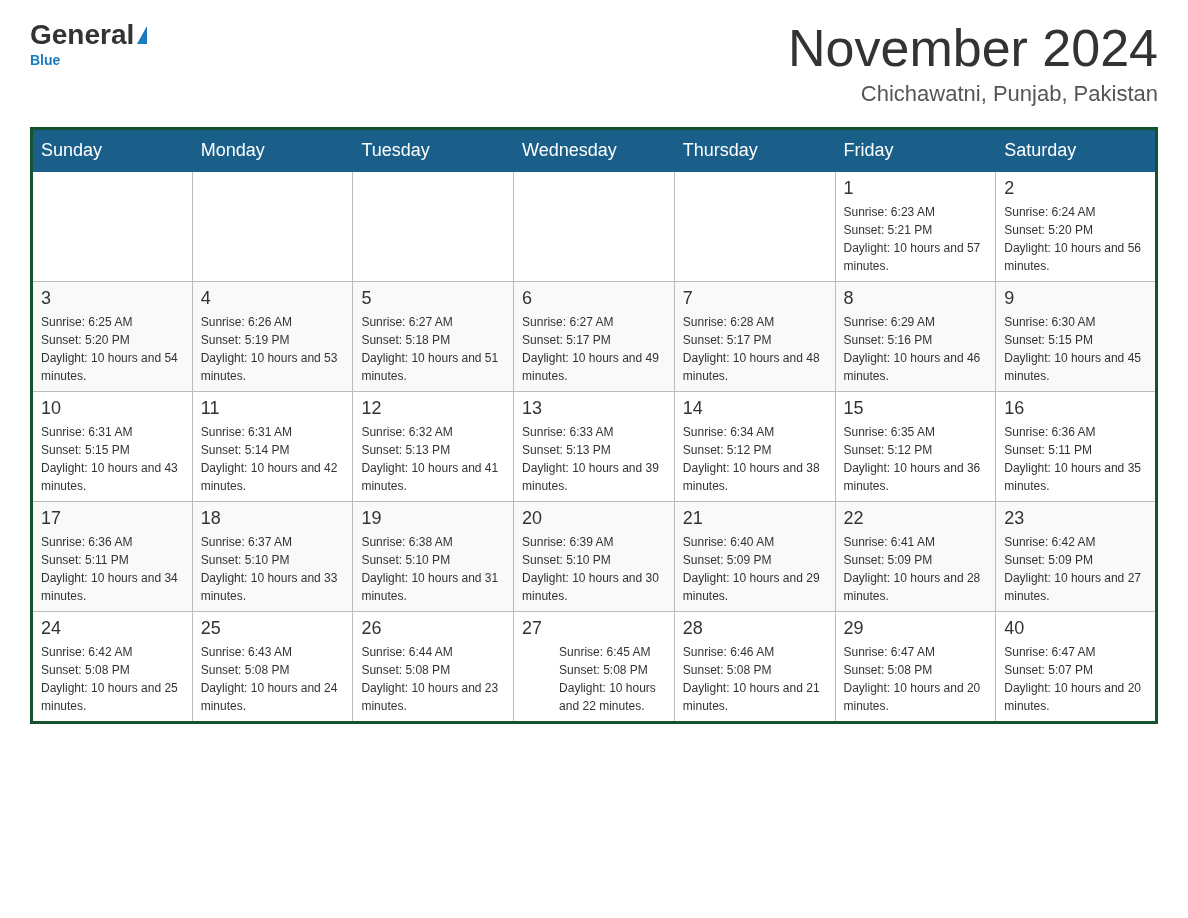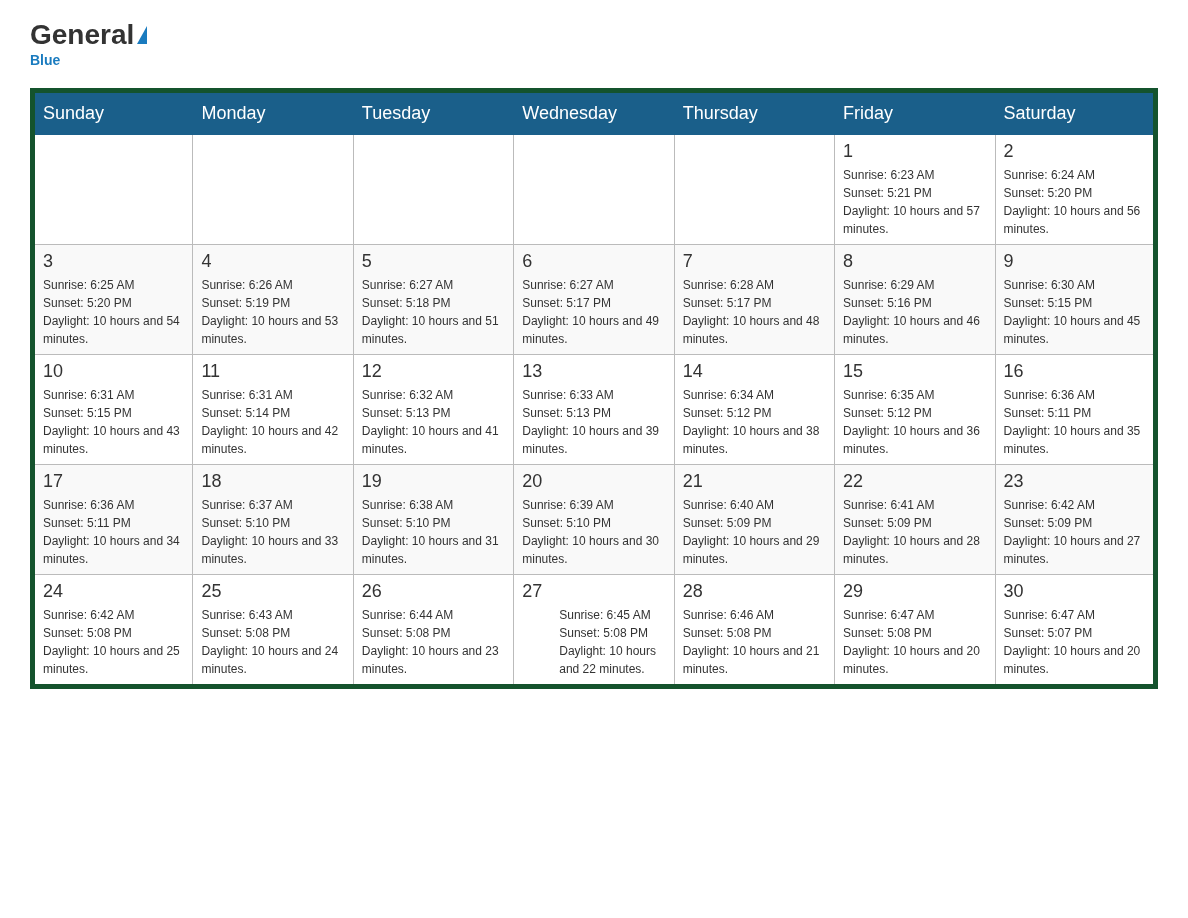--- a/index.html
+++ b/index.html
@@ -51,21 +51,21 @@
       line-height: 1.1;
     }
     .location-title {
       font-size: 22px;
       color: #555;
       margin-top: 4px;
     }
     .calendar-table {
       width: 100%;
       border-collapse: collapse;
-      border: 5px solid #14532d;
+      border: 3px solid #14532d;
     }
     .calendar-table th {
       background-color: #1a5f8a;
       color: #fff;
       font-size: 18px;
       font-weight: normal;
       padding: 10px 8px;
       text-align: left;
       border: 1px solid #1a5f8a;
     }
@@ -109,20 +109,24 @@
     <div class="logo-inner">
       <div class="logo-line1">
         <span class="logo-text-general">General</span>
         <span style="display:inline-block; width:0; height:0; border-left:10px solid transparent; border-right:0px solid transparent; border-bottom:18px solid #1a7bbf; margin-left:3px;"></span>
       </div>
       <div>
         <span class="logo-text-blue">Blue</span>
       </div>
     </div>
   </div>
+  <div class="title-section">
+    <div class="month-title">November 2024</div>
+    <div class="location-title">Chichawatni, Punjab, Pakistan</div>
+  </div>
 </div>
 
 <table class="calendar-table">
   <thead>
     <tr>
     <th>Sunday</th>
         <th>Monday</th>
         <th>Tuesday</th>
         <th>Wednesday</th>
         <th>Thursday</th>
@@ -313,20 +317,20 @@
 Sunset: 5:08 PM
 Daylight: 10 hours and 21 minutes.</div>
         </td>
         <td>
           <div class="day-number">29</div>
           <div class="day-info" style="white-space: pre-line;">Sunrise: 6:47 AM
 Sunset: 5:08 PM
 Daylight: 10 hours and 20 minutes.</div>
         </td>
         <td>
-          <div class="day-number">30</div>
+          <div class="day-number">40</div>
           <div class="day-info" style="white-space: pre-line;">Sunrise: 6:47 AM
 Sunset: 5:07 PM
 Daylight: 10 hours and 20 minutes.</div>
         </td>
       </tr>
     </tbody>
 </table>
 
 </body></html>

